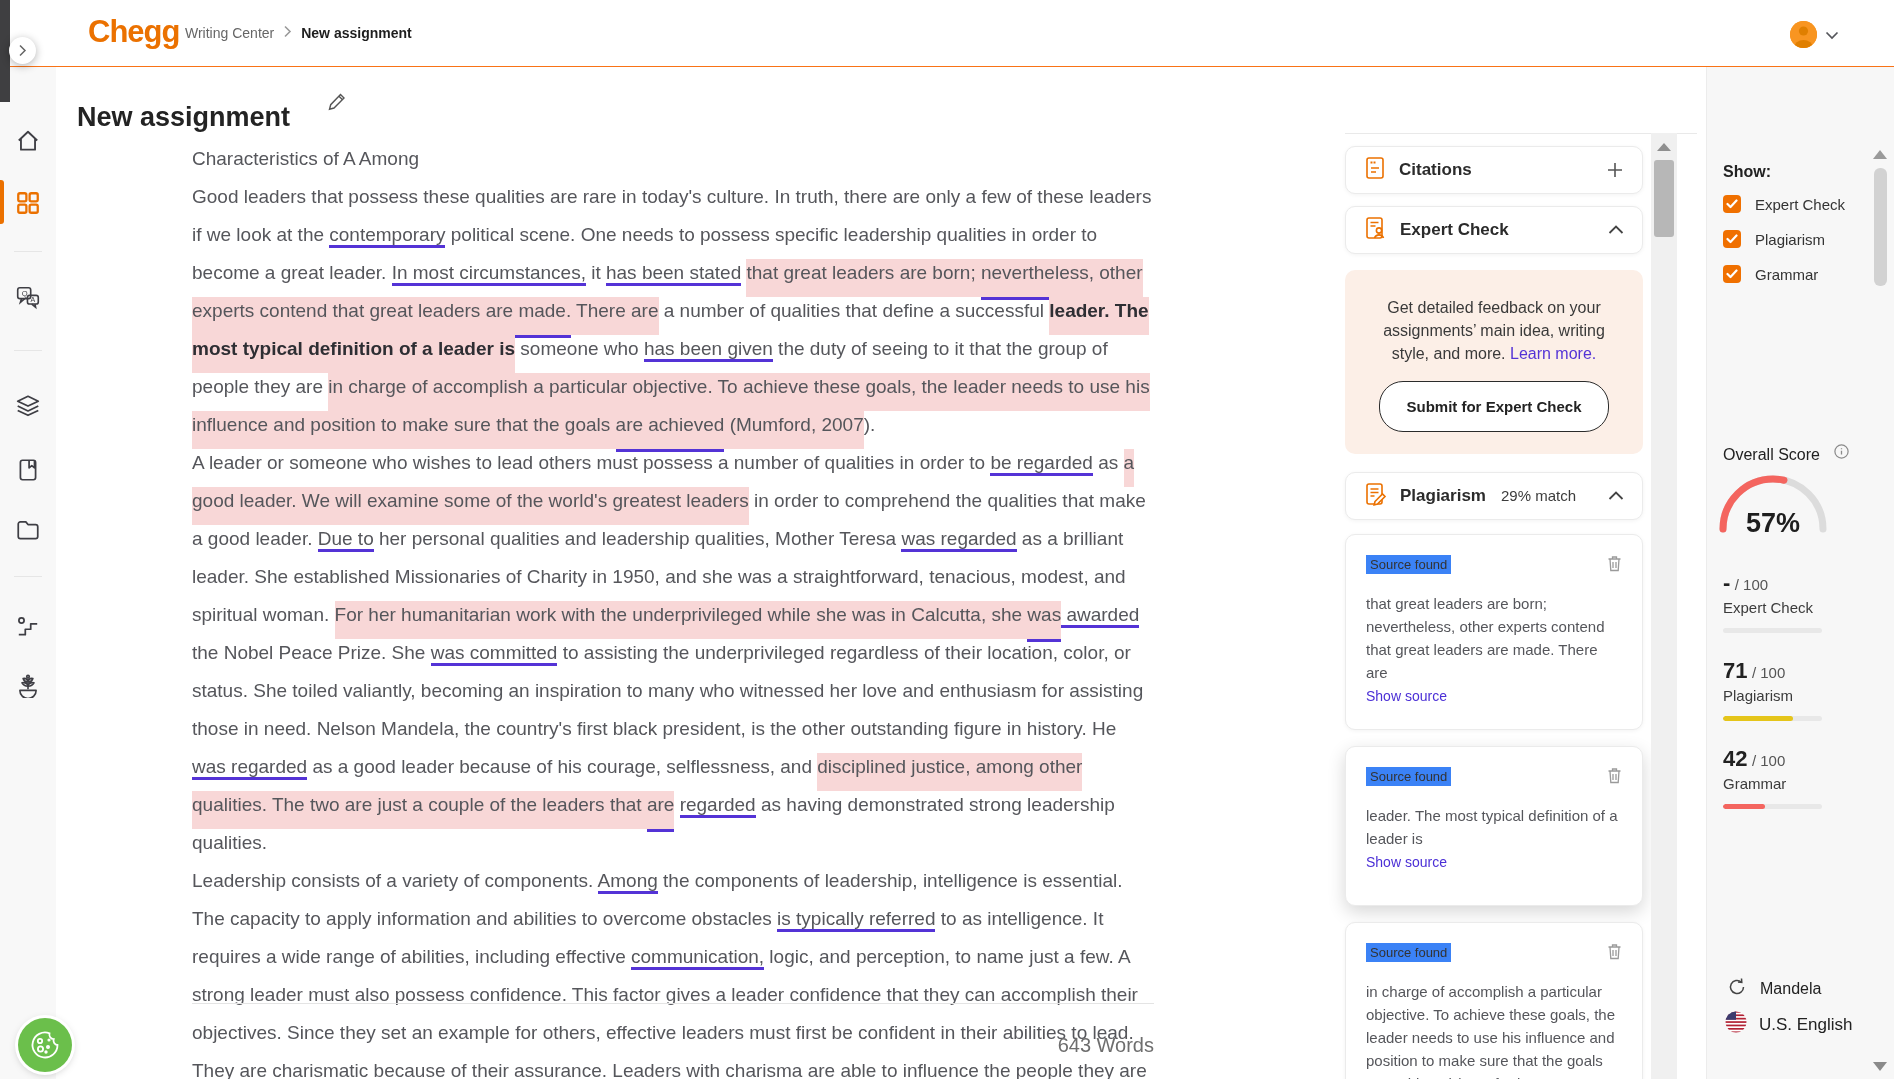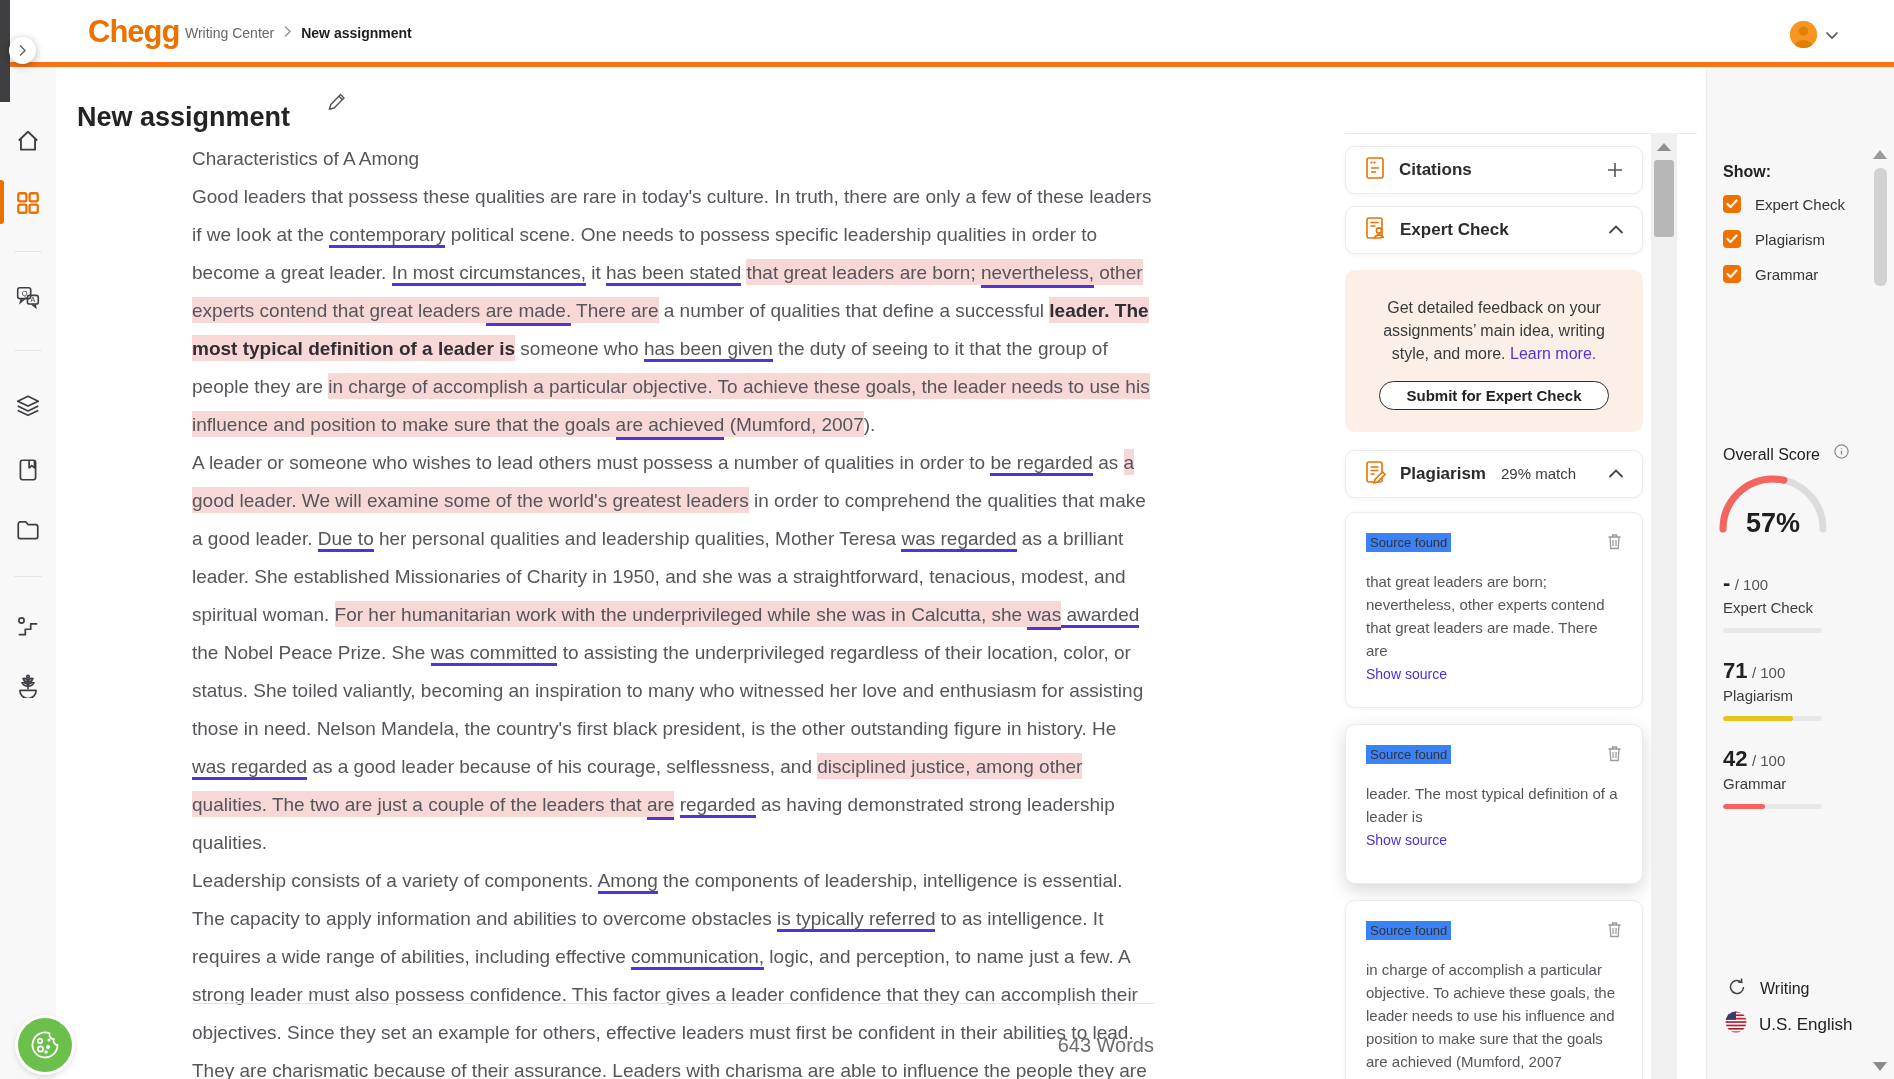--- a/index.html
+++ b/index.html
@@ -3,21 +3,21 @@
 <meta charset="utf-8">
 <style>
   * { box-sizing: border-box; }
   html,body { margin:0; padding:0; }
   body {
     width:1894px; height:1079px; position:relative; overflow:hidden;
     background:#ffffff; font-family:"Liberation Sans", sans-serif; color:#2b2b2b;
   }
   
   .header { position:absolute; left:0; top:0; width:100%; height:67px; background:#fff;
-            border-bottom:5px solid #f97316; z-index:6; }
+            border-bottom:1px solid #f97316; z-index:6; }
   .logo { position:absolute; left:88px; top:14px; font-size:31px; font-weight:800;
           color:#EB7100; letter-spacing:-1px; }
   .breadcrumb { position:absolute; left:176px; top:25px; display:flex; align-items:center; gap:9px;
                 font-size:14px; color:#666;margin-left:9px; }
   .crumb-current { font-weight:700; color:#1e1e1e; }
   .avatar-wrap { position:absolute; right:55px; top:21px; display:flex; align-items:center; gap:8px; }
   .avatar { width:27px; height:27px; border-radius:50%; overflow:hidden; background:#F89521; }
   
   .dark-strip { position:absolute; left:0; top:0; width:10px; height:102px; background:#3f3f41; z-index:7; }
   .expand-btn { position:absolute; left:9px; top:37px; width:27px; height:27px; border-radius:50%;
@@ -29,41 +29,41 @@
   .rail-divider { position:absolute; left:14px; width:28px; height:1px; background:#e6e6e6; }
   .rail-active { position:absolute; left:0; width:4px; height:44px; background:#EB7100;
                  border-radius:0 3px 3px 0; }
   
   .page-title { position:absolute; left:77px; top:84px; font-size:27px; font-weight:700; color:#232323; }
   .edit-icon { position:absolute; left:326px; top:90px; }
   
   .essay { position:absolute; left:192px; top:140px; width:963px; font-size:19px; line-height:38px;
            color:#55565b; }
   .essay p { margin:0; }
-  .hl { background:#f8d7d7; padding:3px 0 2px; }
+  .hl { background:#f8d7d7; padding:3px 0 14px; }
   .ul { border-bottom:3px solid #5433d6; }
   .bold { font-weight:700; color:#2e2e33; }
   .essay-divider { position:absolute; left:192px; top:1003px; width:962px; height:1px; background:#e4e4e4; }
   .word-count { position:absolute; left:192px; top:1034px; width:962px; text-align:right;
                 font-size:20px; color:#6e6e6e; }
   
   .cards-top-line { position:absolute; left:1345px; top:133px; width:352px; height:1px; background:#e9e9e9; }
   .cards { position:absolute; left:1345px; top:146px; width:298px; }
   .card { background:#fff; border:1px solid #ebebeb; border-radius:10px;
           box-shadow:0 1px 4px rgba(0,0,0,.05); }
   .head-card { height:48px; display:flex; align-items:center; padding:0 18px; gap:13px; cursor:pointer; }
   .head-title { font-size:17px; font-weight:700; color:#2b2b2b; }
   .match-text { font-size:15px; color:#3c3c3c; margin-left:2px; }
   .head-right { margin-left:auto; display:flex; align-items:center; }
   .gap12 { margin-top:12px; } .gap14 { margin-top:14px; } .gap16 { margin-top:16px; } .gap18 { margin-top:18px; }
   .promo { background:#fcefe7; border-radius:10px; padding:26px 22px 22px; text-align:center;
            font-size:16px; line-height:1.45; color:#3a3a3a; }
   .learn-more { color:#5433d6; cursor:pointer; }
   .submit-btn { margin-top:15px; display:inline-block; background:#fff; border:1.5px solid #2b2b2b;
-                border-radius:24px; padding:5px 26px; font-size:15px; font-weight:700; color:#222;
+                border-radius:24px; padding:16px 26px; font-size:15px; font-weight:700; color:#222;
                 cursor:pointer; font-family:"Liberation Sans", sans-serif; }
   .source-card { padding:20px; min-height:196px; }
   .source-card.elevated { box-shadow:0 6px 18px rgba(0,0,0,.16); min-height:160px; }
   .source-top { display:flex; align-items:flex-start; }
   .source-badge { font-size:13px; color:#333; background:#3b82f6; padding:2px 4px; }
   .source-trash { margin-left:auto; cursor:pointer; }
   .source-text { margin-top:16px; font-size:15px; line-height:23px; color:#55565b; }
   .show-source { margin-top:4px; font-size:14px; color:#4b2fd6; cursor:pointer; }
   
   .col-scroll { position:absolute; left:1651px; top:133px; bottom:0; width:26px; background:#f0f0f0; }
@@ -396,21 +396,21 @@
       </div>
     </div>
 
   <div class="recheck-row">
     <span>
       <svg width="20" height="20" viewBox="0 0 20 20" fill="none">
           <path d="M16.5 10a6.5 6.5 0 1 1-2.2-4.9" stroke="#444" stroke-width="1.5"></path>
           <path d="M14.5 1.5 14.8 5.4 11 5" stroke="#444" stroke-width="1.5" fill="none"></path>
         </svg>
     </span>
-    <span>Writing</span>
+    <span>Mandela</span>
   </div>
 
   <div class="lang-row">
     <span>
       <svg width="22" height="22" viewBox="0 0 22 22">
         <defs>
             <clipPath id="flagclip">
               <circle cx="11" cy="11" r="10.5"></circle>
             </clipPath>
           </defs>

